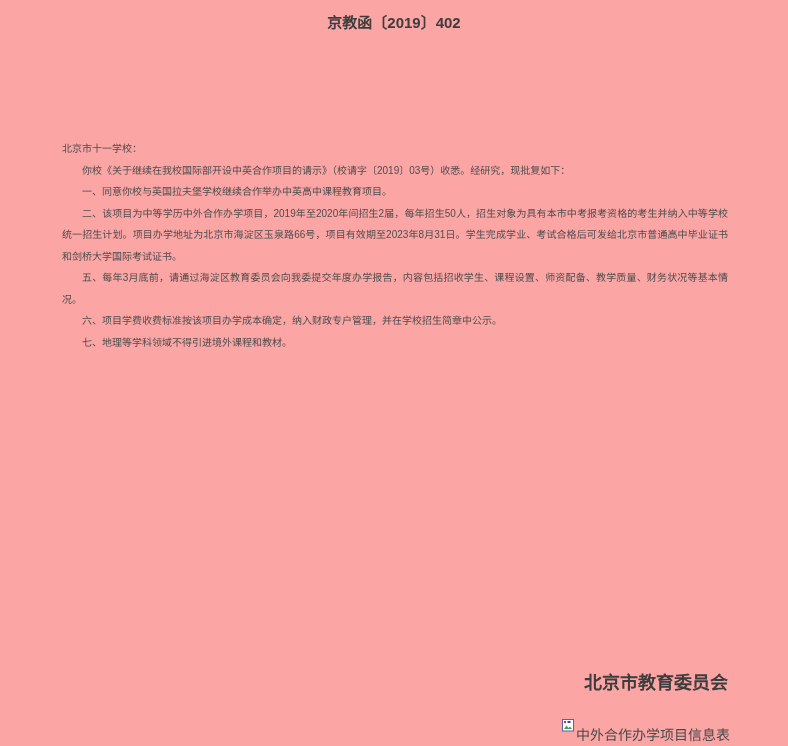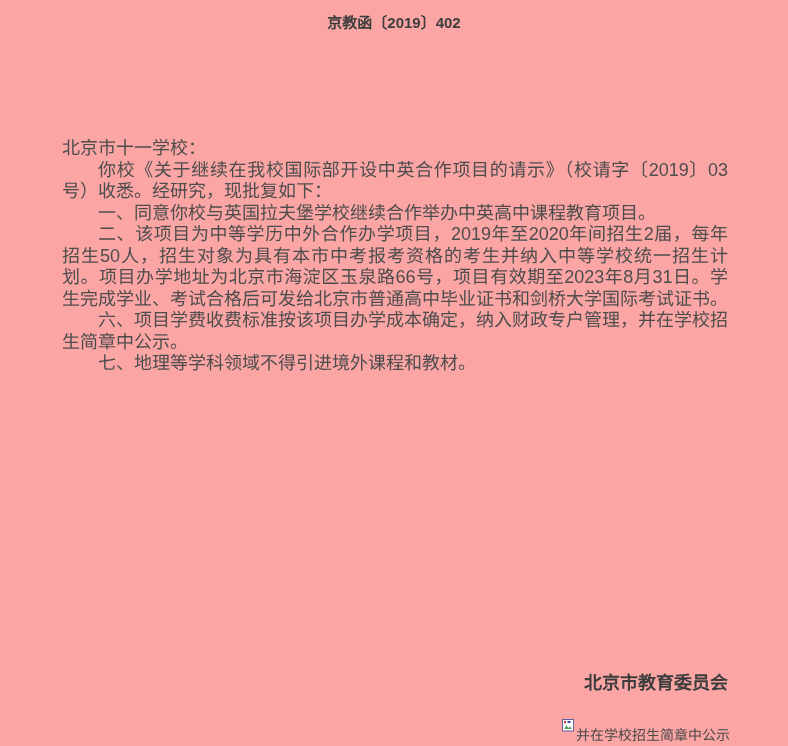--- a/index.html
+++ b/index.html
@@ -20,21 +20,21 @@
     text-align: center;
     font-size: 15px;
     font-weight: 700;
     color: #3d3d3d;
   }
   .body-text {
     position: absolute;
     top: 138px;
     left: 62px;
     width: 666px;
-    font-size: 18px;
+    font-size: 10px;
     line-height: 21.5px;
     color: #4d4d4d;
     text-align: justify;
   }
   .body-text p { margin: 0; }
   .body-text p.para { text-indent: 2em; }
   .signature {
     position: absolute;
     top: 672px;
     right: 55px;
@@ -68,33 +68,34 @@
 
 <div class="page">
 
   <div class="doc-number">京教函〔2019〕402</div>
 
   <div class="body-text">
     <p class="salutation">北京市十一学校：</p>
     <p class="para">你校《关于继续在我校国际部开设中英合作项目的请示》（校请字〔2019〕03号）收悉。经研究，现批复如下：</p>
     <p class="para">一、同意你校与英国拉夫堡学校继续合作举办中英高中课程教育项目。</p>
     <p class="para">二、该项目为中等学历中外合作办学项目，2019年至2020年间招生2届，每年招生50人，招生对象为具有本市中考报考资格的考生并纳入中等学校统一招生计划。项目办学地址为北京市海淀区玉泉路66号，项目有效期至2023年8月31日。学生完成学业、考试合格后可发给北京市普通高中毕业证书和剑桥大学国际考试证书。</p>
+    <p class="para">五、每年3月底前，请通过海淀区教育委员会向我委提交年度办学报告，内容包括招收学生、课程设置、师资配备、教学质量、财务状况等基本情况。</p>
     <p class="para">六、项目学费收费标准按该项目办学成本确定，纳入财政专户管理，并在学校招生简章中公示。</p>
     <p class="para">七、地理等学科领域不得引进境外课程和教材。</p>
   </div>
 
   <div class="signature">
     <div class="issuer">北京市教育委员会</div>
   </div>
 
   <div class="attachment">
     <span class="attach-icon">
       <svg width="13" height="14" viewBox="0 0 13 14" xmlns="http://www.w3.org/2000/svg">
         <rect x="0.5" y="1.5" width="11" height="11.5" fill="#fdfdfd" stroke="#61619a" stroke-width="1"></rect>
         <rect x="2" y="3" width="2" height="2" fill="#cc3333"></rect>
         <rect x="5.5" y="3" width="3" height="2" fill="#3344bb"></rect>
         <path d="M2 11 L4.5 7.5 L6.5 10 L8 8.5 L10 11 Z" fill="#338844" opacity="0.85"></path>
       </svg>
     </span>
-    <span class="label">并在学校招生简章中公示</span>
+    <span class="label">中外合作办学项目信息表</span>
   </div>
 
 </div>
 
 </body></html>

